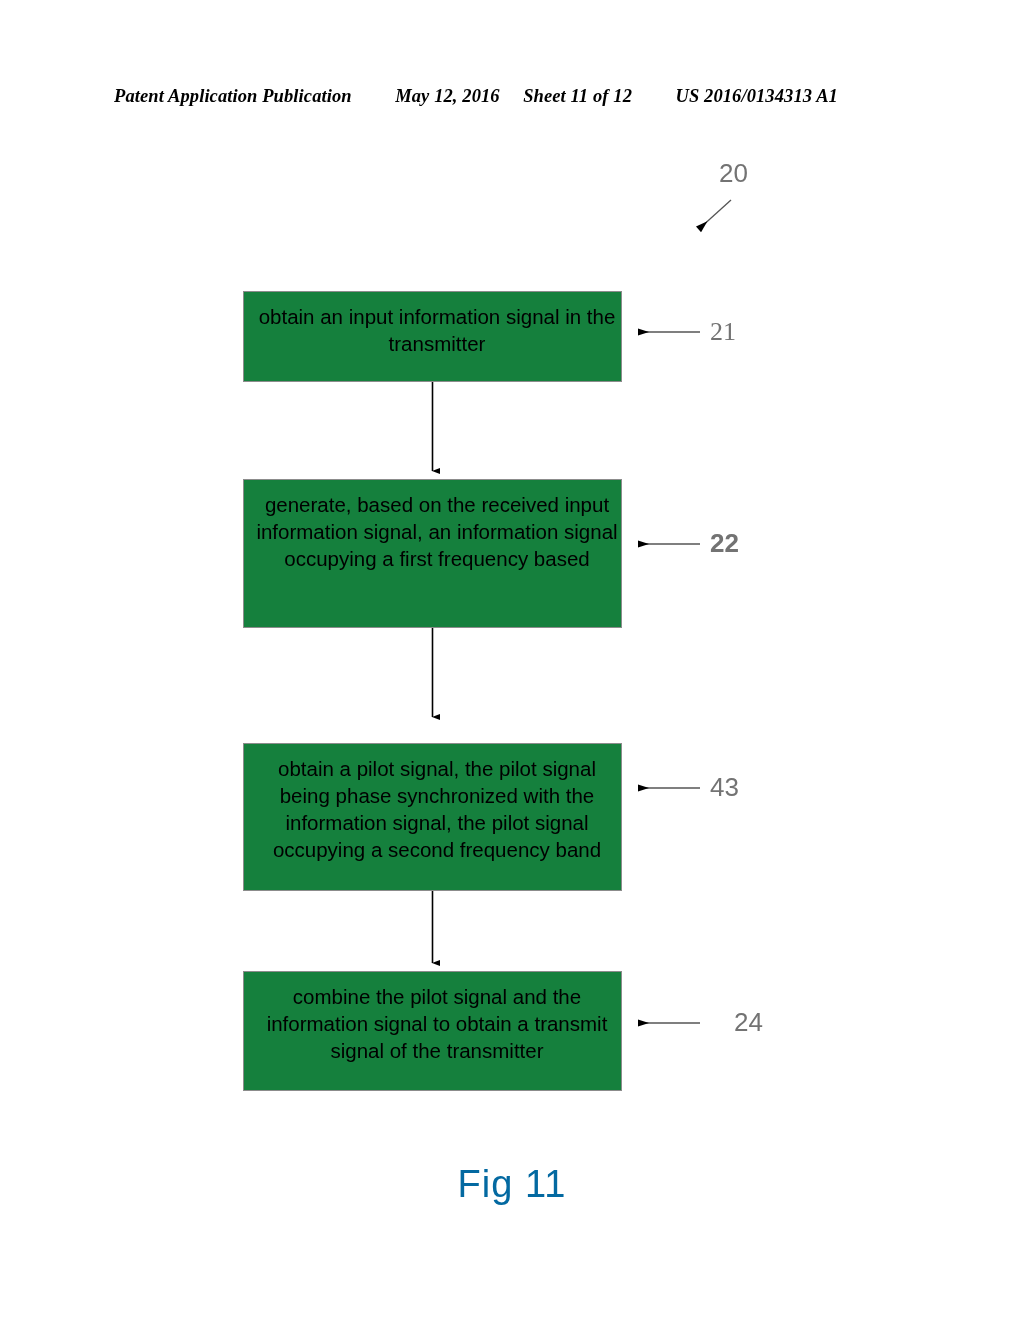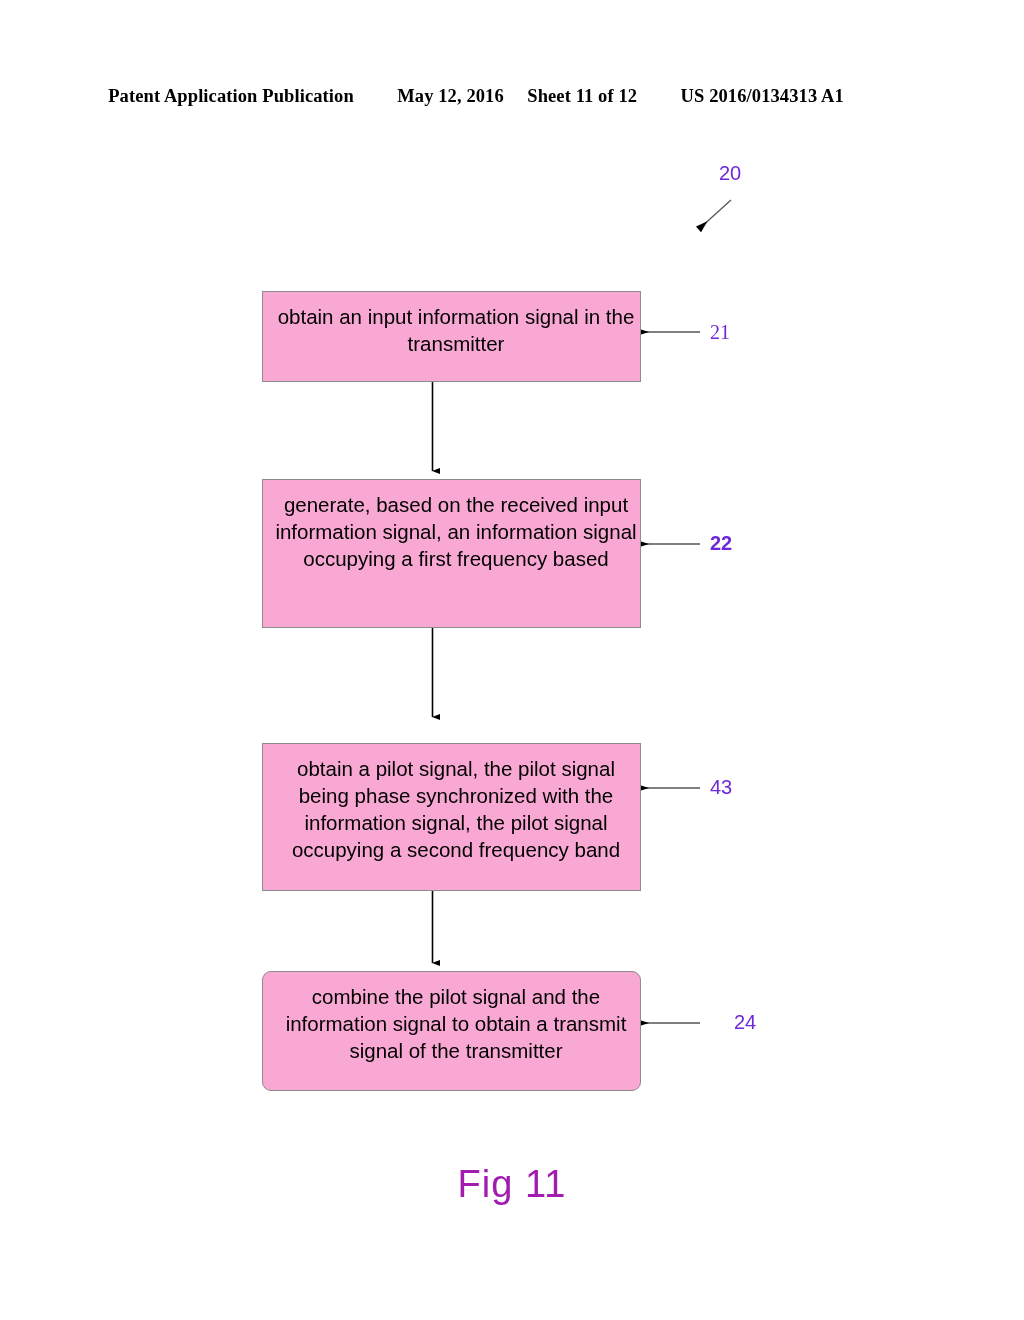--- a/index.html
+++ b/index.html
@@ -22,20 +22,21 @@
     position: absolute;
     left: 0;
     top: 86px;
     width: 952px;
     text-align: center;
     font-family: "Liberation Serif", serif;
     font-weight: bold;
     font-size: 18.5px;
     letter-spacing: 0.1px;
     white-space: nowrap;
+    font-style: italic;
   }
   .page-header .seg { display: inline-block; }
   .gap-lg { display: inline-block; width: 34px; }
   .gap-sm { display: inline-block; width: 14px; }
 
   
   .figure {
     position: absolute;
     left: 0;
     top: 0;
@@ -46,67 +47,66 @@
     position: absolute;
     left: 0;
     top: 0;
   }
 
   
   .proc-box {
     position: absolute;
     box-sizing: border-box;
     border: 1.6px solid #8c8c8c;
-    background: #f9a8d4;
+    background: #15803d;
     padding-top: 11px;
     padding-left: 9px;
     padding-right: 0;
-    margin-left: 19px;
   }
   .proc-box .box-text {
     display: block;
     text-align: center;
     font-family: "Liberation Sans", sans-serif;
     font-size: 20.5px;
     line-height: 27px;
     color: #000000;
     white-space: pre-line;
   }
 
   #box-21 { left: 243px; top: 291px; width: 379px; height: 91px; }
   #box-22 { left: 243px; top: 479px; width: 379px; height: 149px; }
   #box-23 { left: 243px; top: 743px; width: 379px; height: 148px; }
-  #box-24 { left: 243px; top: 971px; width: 379px; height: 120px; border-radius: 9px; }
+  #box-24 { left: 243px; top: 971px; width: 379px; height: 120px; }
 
   
   .ref-num {
     position: absolute;
     font-family: "Liberation Sans", sans-serif;
-    font-size: 20px;
+    font-size: 26px;
     line-height: 30px;
-    color: #6d28d9;
+    color: #737373;
     white-space: nowrap;
   }
   #ref-20 { left: 719px; top: 158px; }
   #ref-21 { left: 710px; top: 317px; font-family: Liberation Serif, serif; }
   #ref-22 { left: 710px; top: 528px; font-weight: bold; }
   #ref-23 { left: 710px; top: 772px; }
   #ref-24 { left: 734px; top: 1007px; }
 
   
   .fig-caption {
     position: absolute;
     left: 0;
     top: 1163px;
     width: 1024px;
     text-align: center;
     font-family: "Liberation Sans", sans-serif;
     font-size: 38px;
     letter-spacing: 1px;
-    color: #a21caf;
+    color: #0369a1;
   }
 </style>
 </head>
 <body>
 
 <div class="page-header">
   <span class="seg">Patent Application Publication</span>
   <span class="gap-lg"></span>
   <span class="seg">May 12, 2016</span>
   <span class="gap-sm"></span>

